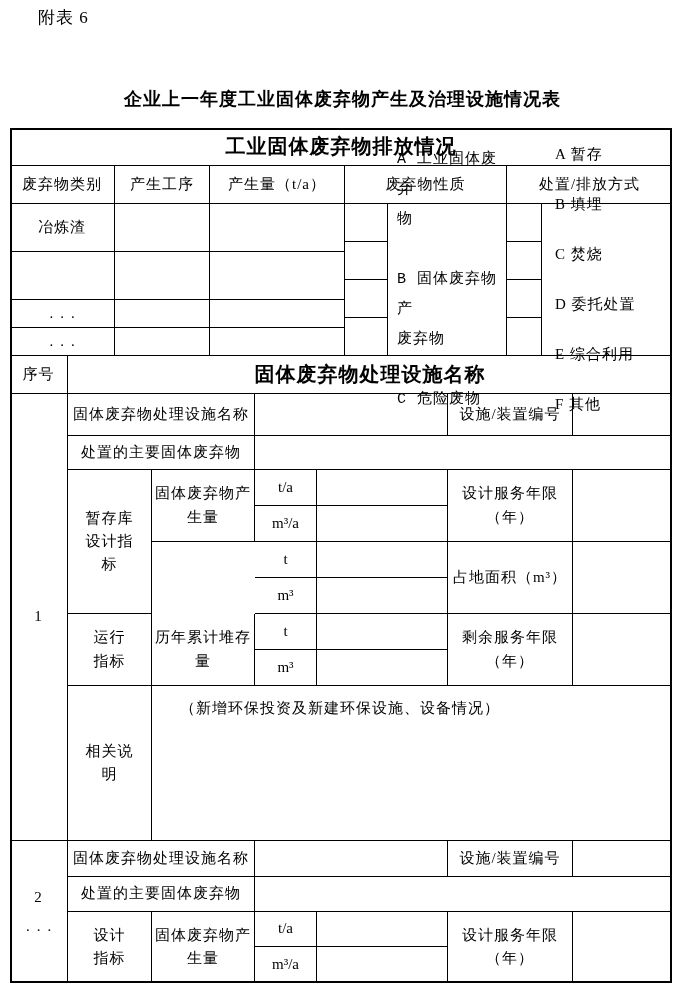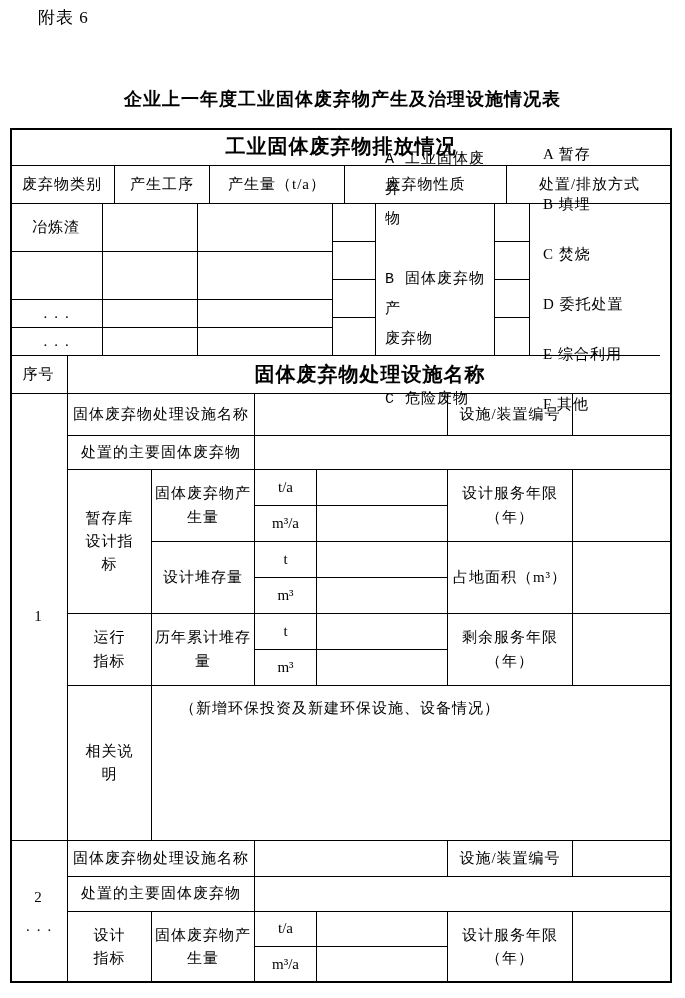--- a/index.html
+++ b/index.html
@@ -66,21 +66,21 @@
 
     <div class="r">
       <div class="cl" style="width:105px;height:38px">废弃物类别</div>
       <div class="cl" style="width:95px;height:38px">产生工序</div>
       <div class="cl" style="width:135px;height:38px">产生量（t/a）</div>
       <div class="cl" style="width:162px;height:38px">废弃物性质</div>
       <div class="cl nr" style="width:165px;height:38px">处置/排放方式</div>
     </div>
 
     <div class="r">
-      <div class="col" style="width:93px">
+      <div class="col" style="width:105px">
         <div class="cl" style="height:48px">冶炼渣</div>
         <div class="cl" style="height:48px"></div>
         <div class="cl dots" style="height:28px">...</div>
         <div class="cl dots" style="height:28px">...</div>
       </div>
       <div class="col" style="width:95px">
         <div class="cl" style="height:48px"></div>
         <div class="cl" style="height:48px"></div>
         <div class="cl" style="height:28px"></div>
         <div class="cl" style="height:28px"></div>
@@ -145,21 +145,20 @@
           <div class="cl nr" style="width:417px;height:34px"></div>
         </div>
 
         <div class="r">
           <div class="cl" style="width:84px;height:144px">暂存库
 设计指
 标</div>
           <div class="col" style="width:103px">
             <div class="cl" style="height:72px">固体废弃物产
 生量</div>
-            <div class="cl" style="height:72px">设计堆存量</div>
           </div>
           <div class="col" style="width:62px">
             <div class="cl unit" style="height:36px">t/a</div>
             <div class="cl unit" style="height:36px">m³/a</div>
             <div class="cl unit" style="height:36px">t</div>
             <div class="cl unit" style="height:36px">m³</div>
           </div>
           <div class="col" style="width:131px">
             <div class="cl" style="height:36px"></div>
             <div class="cl" style="height:36px"></div>

